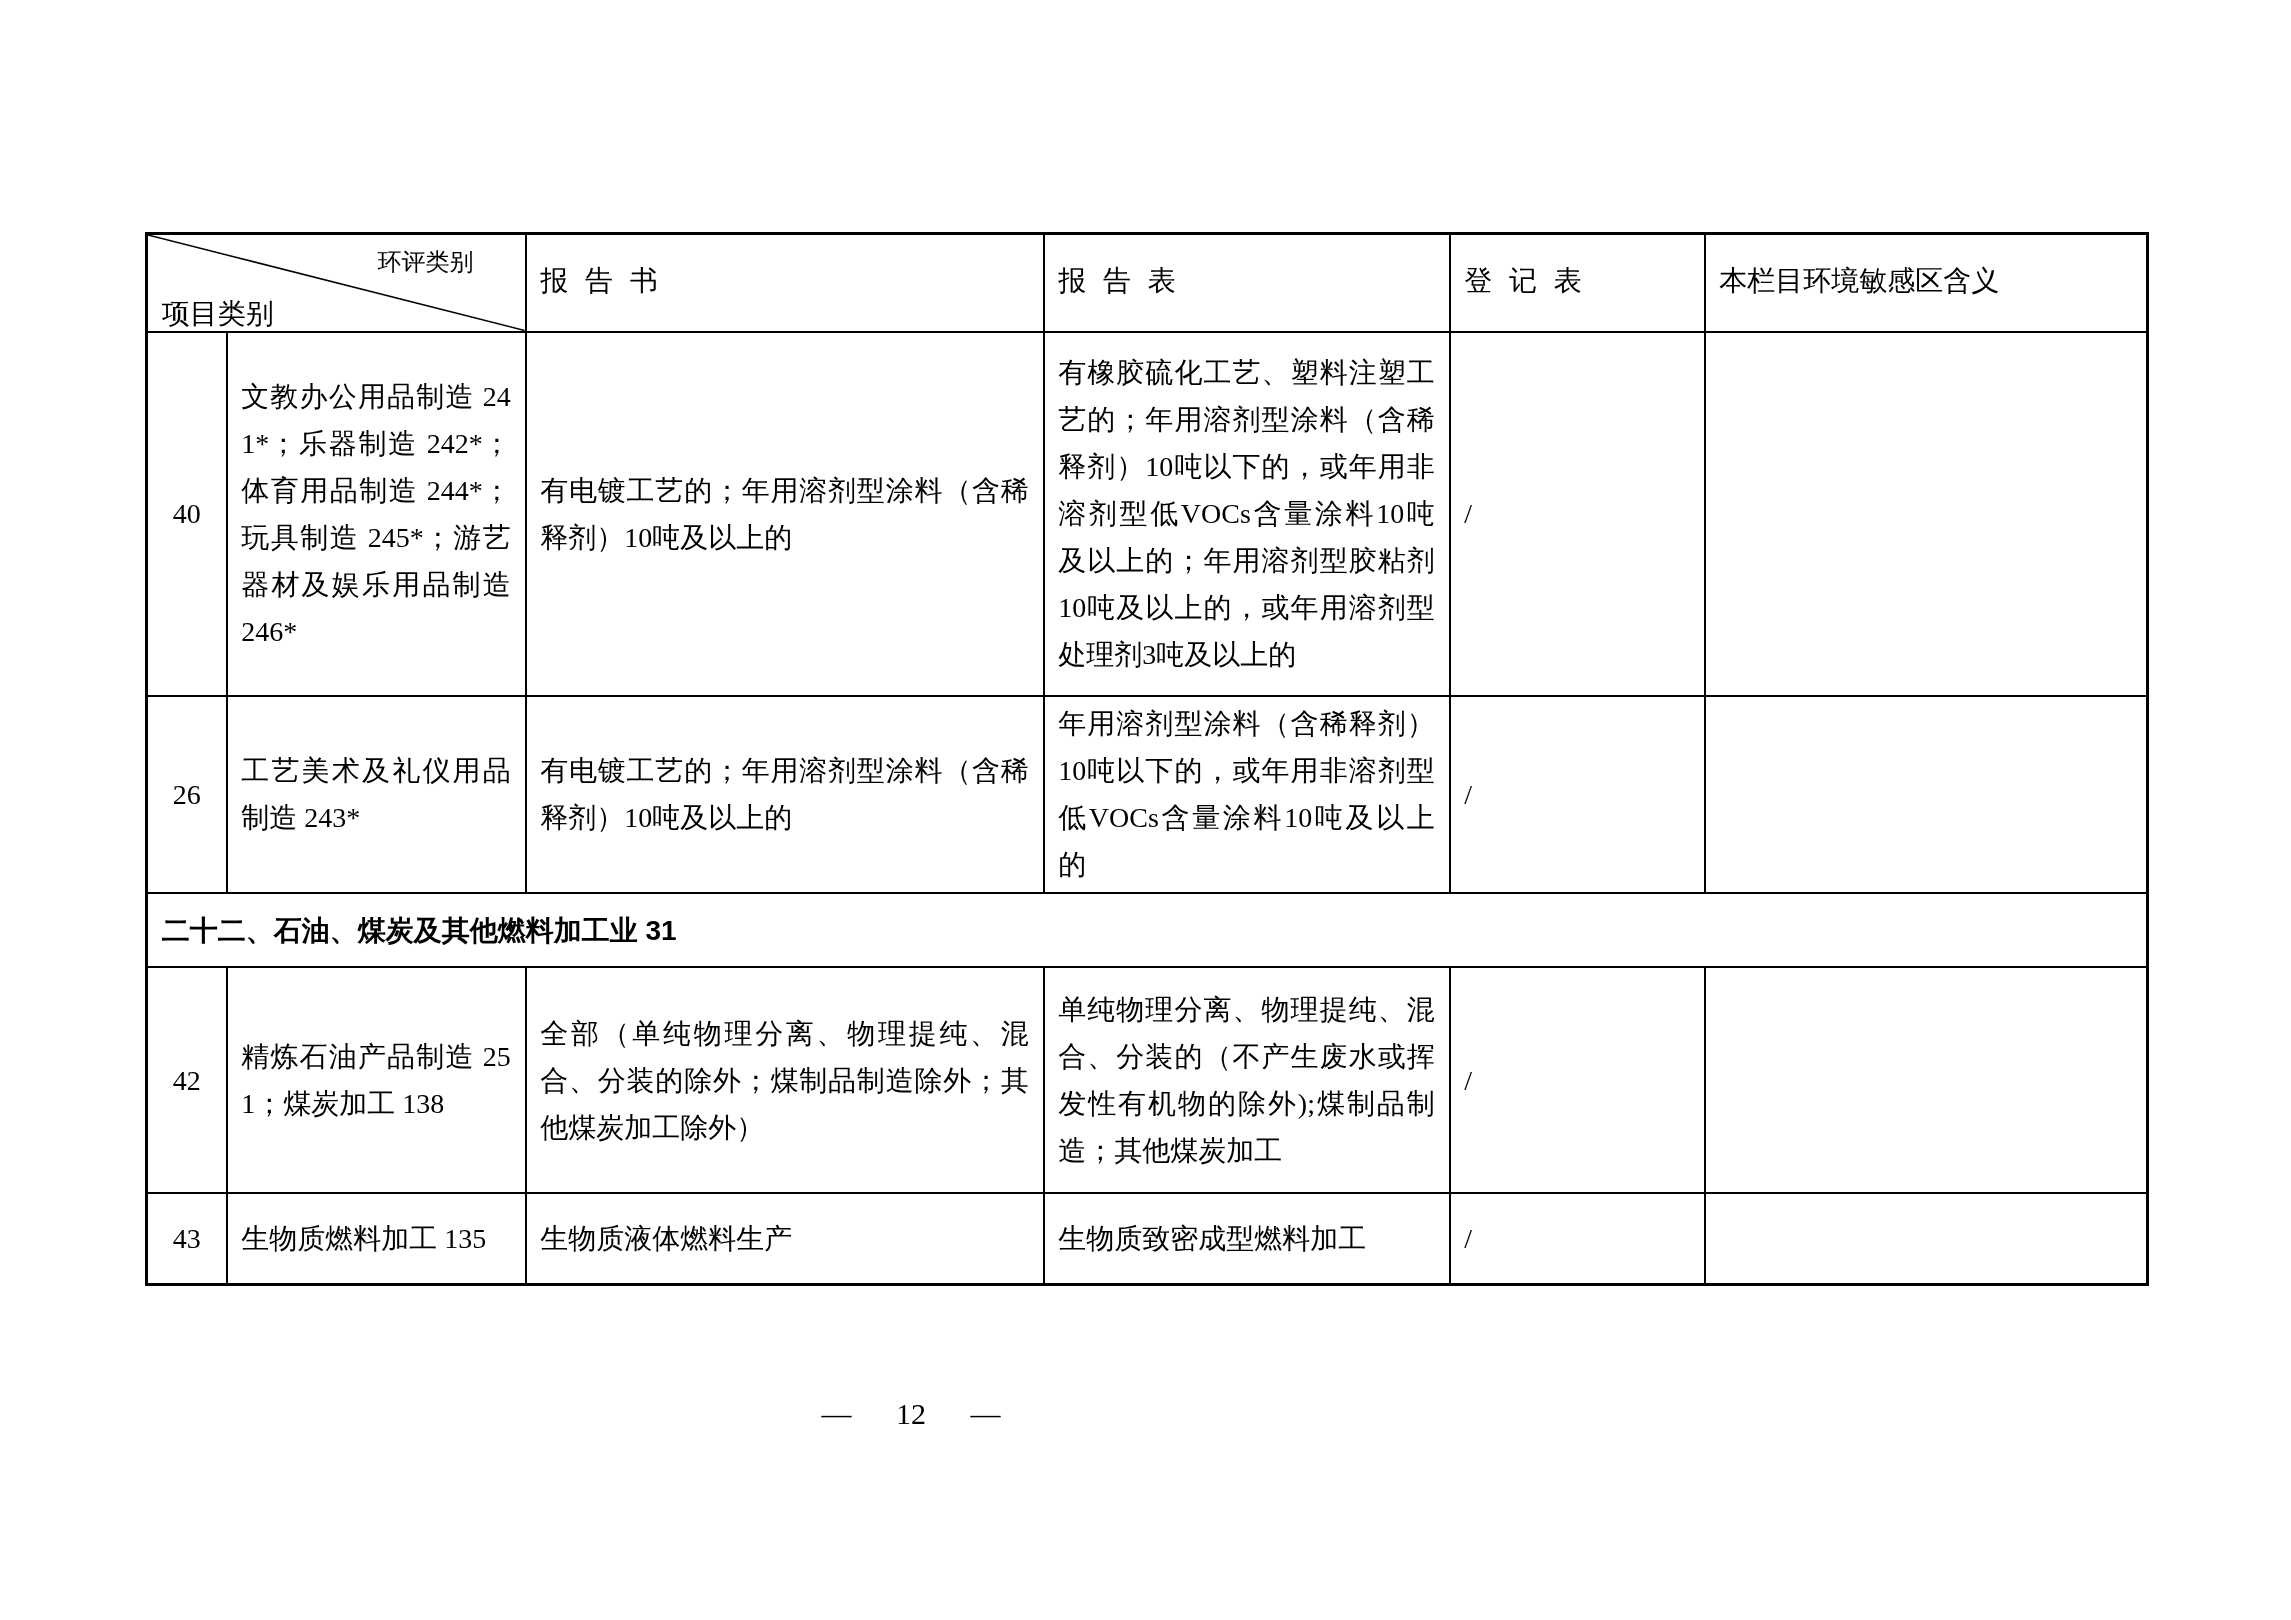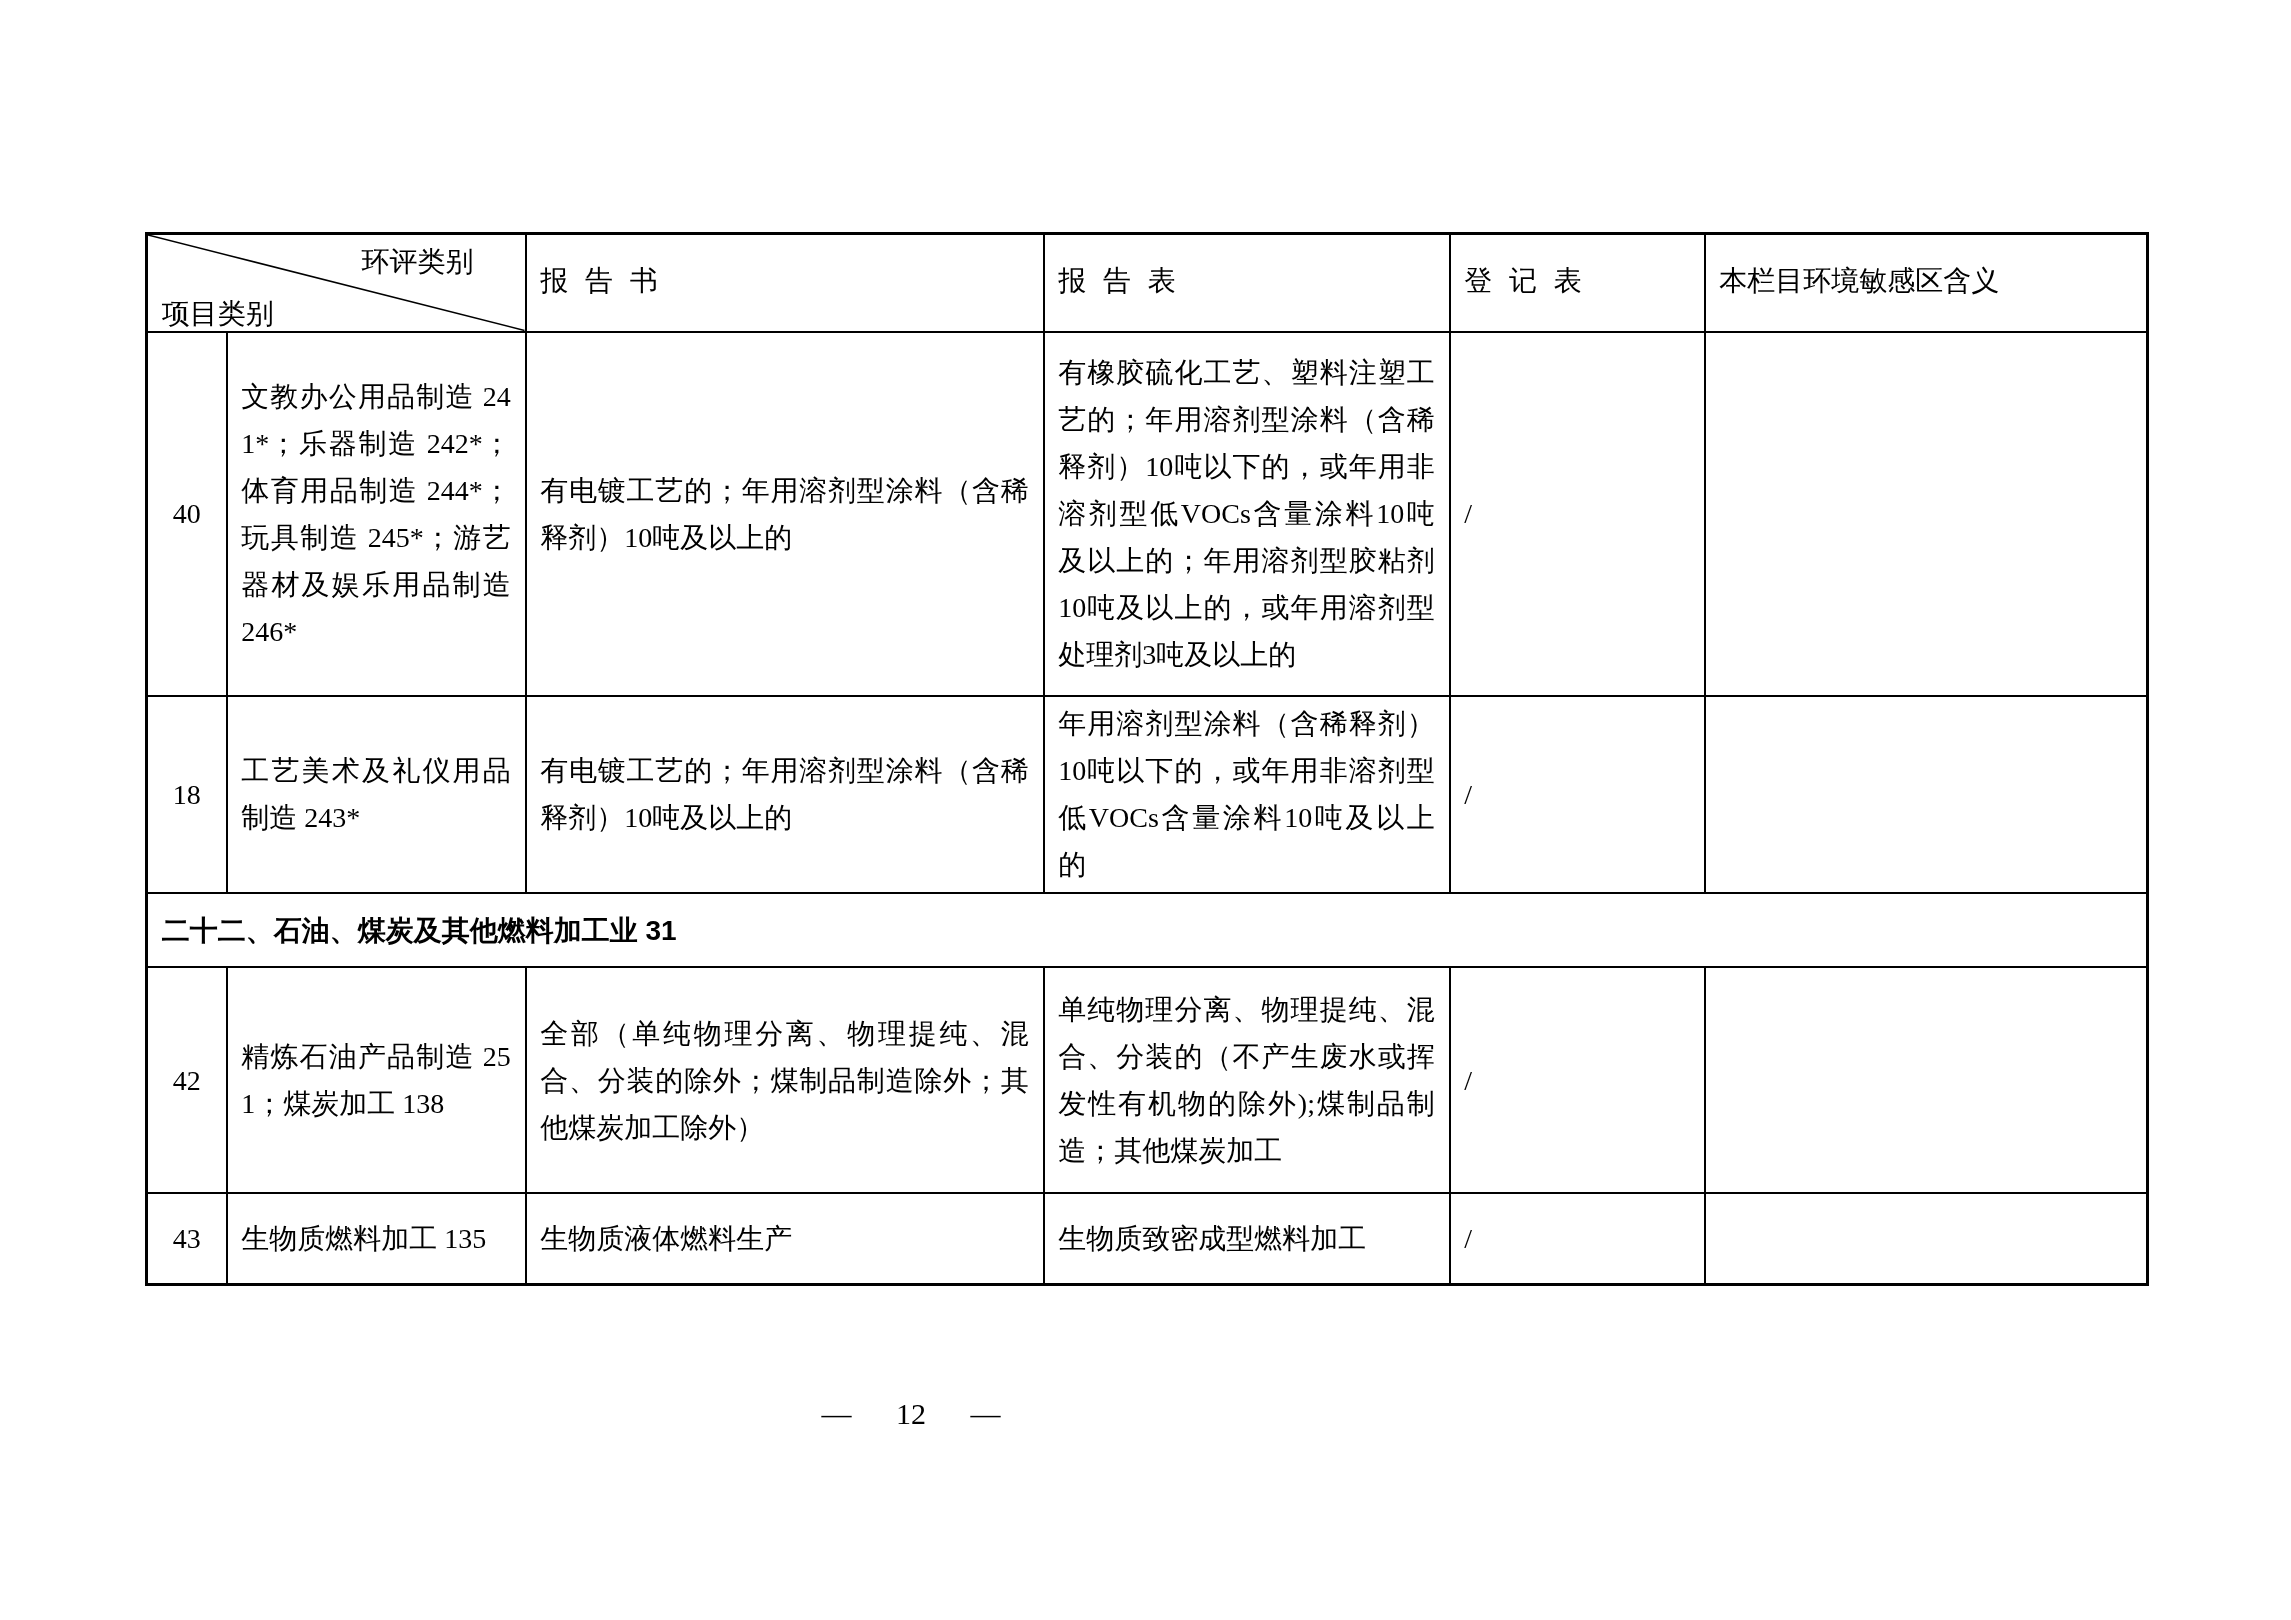--- a/index.html
+++ b/index.html
@@ -48,21 +48,21 @@
 
   td.corner-cell {
     position: relative;
     padding: 0;
     font-family: "Liberation Sans", "DejaVu Sans", sans-serif;
   }
   .corner-top {
     position: absolute;
     top: 9.8px;
     right: 51px;
-    font-size: 28px;
+    font-size: 24px;
     line-height: 33px;
   }
   .corner-bottom {
     position: absolute;
     bottom: 1px;
     left: 13.7px;
     font-size: 28px;
     line-height: 33px;
   }
   .corner-svg {
@@ -149,21 +149,21 @@
     <tr class="h-r40">
       <td class="num-cell">40</td>
       <td class="txt-cell just">文教办公用品制造 241*；乐器制造 242*；体育用品制造 244*；玩具制造 245*；游艺器材及娱乐用品制造 246*</td>
       <td class="txt-cell just">有电镀工艺的；年用溶剂型涂料（含稀释剂）10吨及以上的</td>
       <td class="txt-cell just">有橡胶硫化工艺、塑料注塑工艺的；年用溶剂型涂料（含稀释剂）10吨以下的，或年用非溶剂型低VOCs含量涂料10吨及以上的；年用溶剂型胶粘剂10吨及以上的，或年用溶剂型处理剂3吨及以上的</td>
       <td class="reg-cell">/</td>
       <td class="sens-cell"></td>
     </tr>
 
     <tr class="h-r41">
-      <td class="num-cell">18</td>
+      <td class="num-cell">26</td>
       <td class="txt-cell just">工艺美术及礼仪用品制造 243*</td>
       <td class="txt-cell just">有电镀工艺的；年用溶剂型涂料（含稀释剂）10吨及以上的</td>
       <td class="txt-cell just">年用溶剂型涂料（含稀释剂）10吨以下的，或年用非溶剂型低VOCs含量涂料10吨及以上的</td>
       <td class="reg-cell">/</td>
       <td class="sens-cell"></td>
     </tr>
 
     <tr class="h-sec22">
       <td class="section-cell" colspan="6">二十二、石油、煤炭及其他燃料加工业 31</td>
     </tr>

